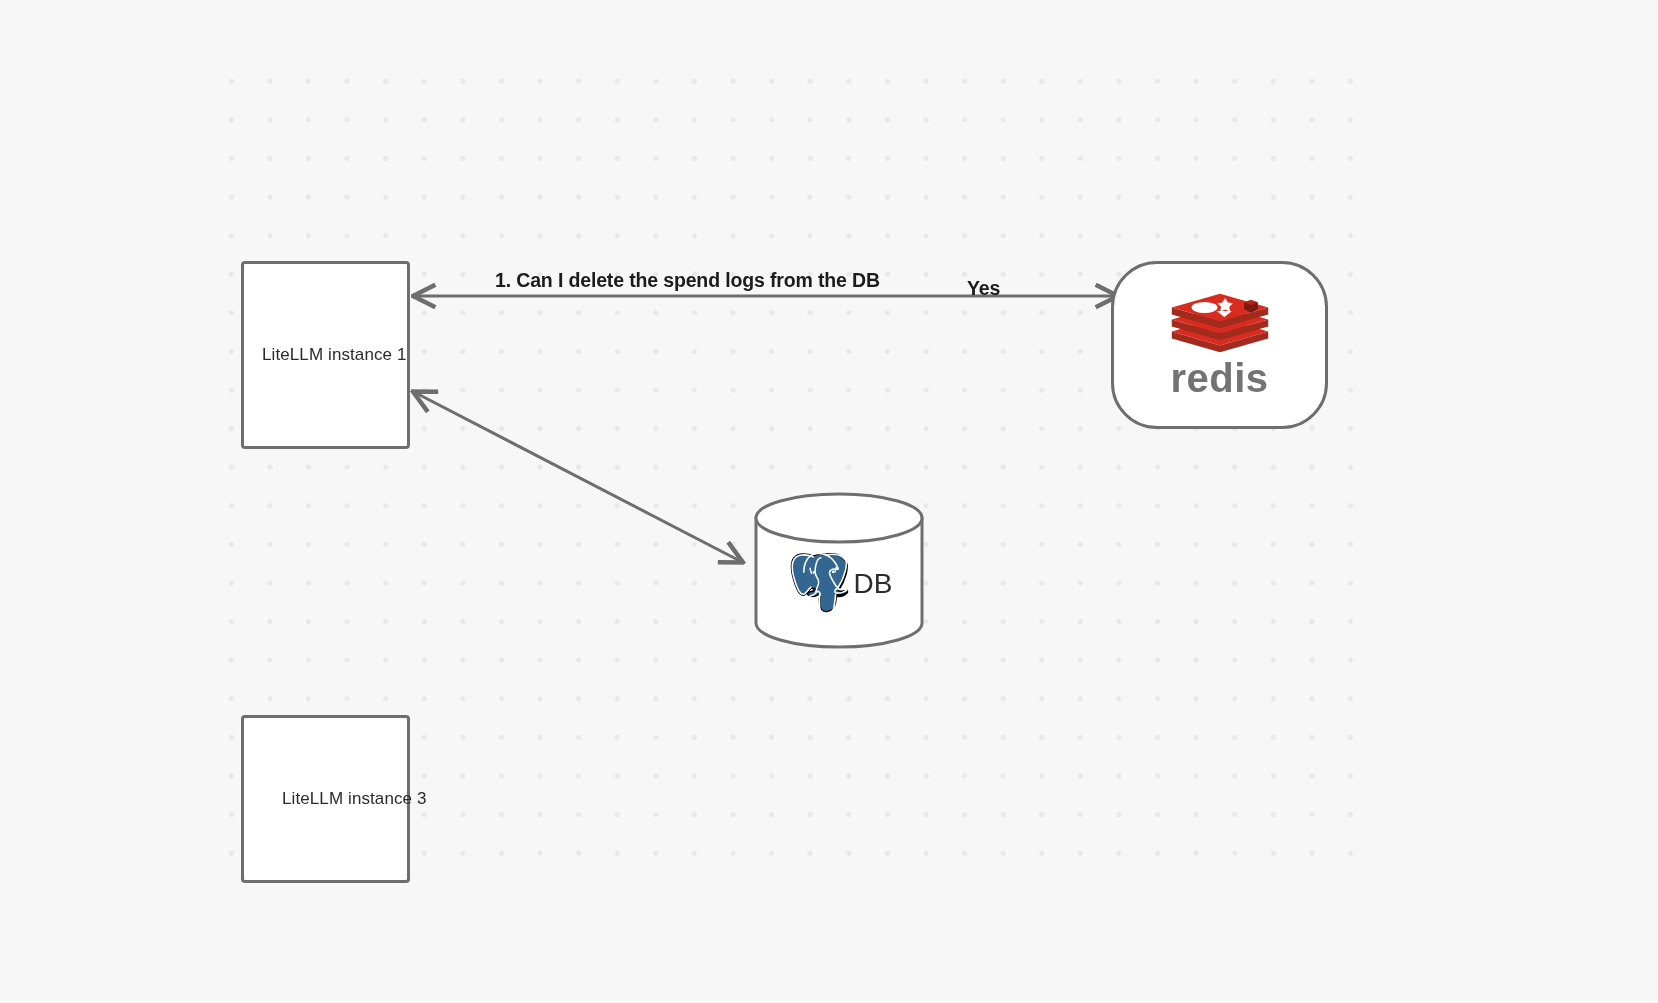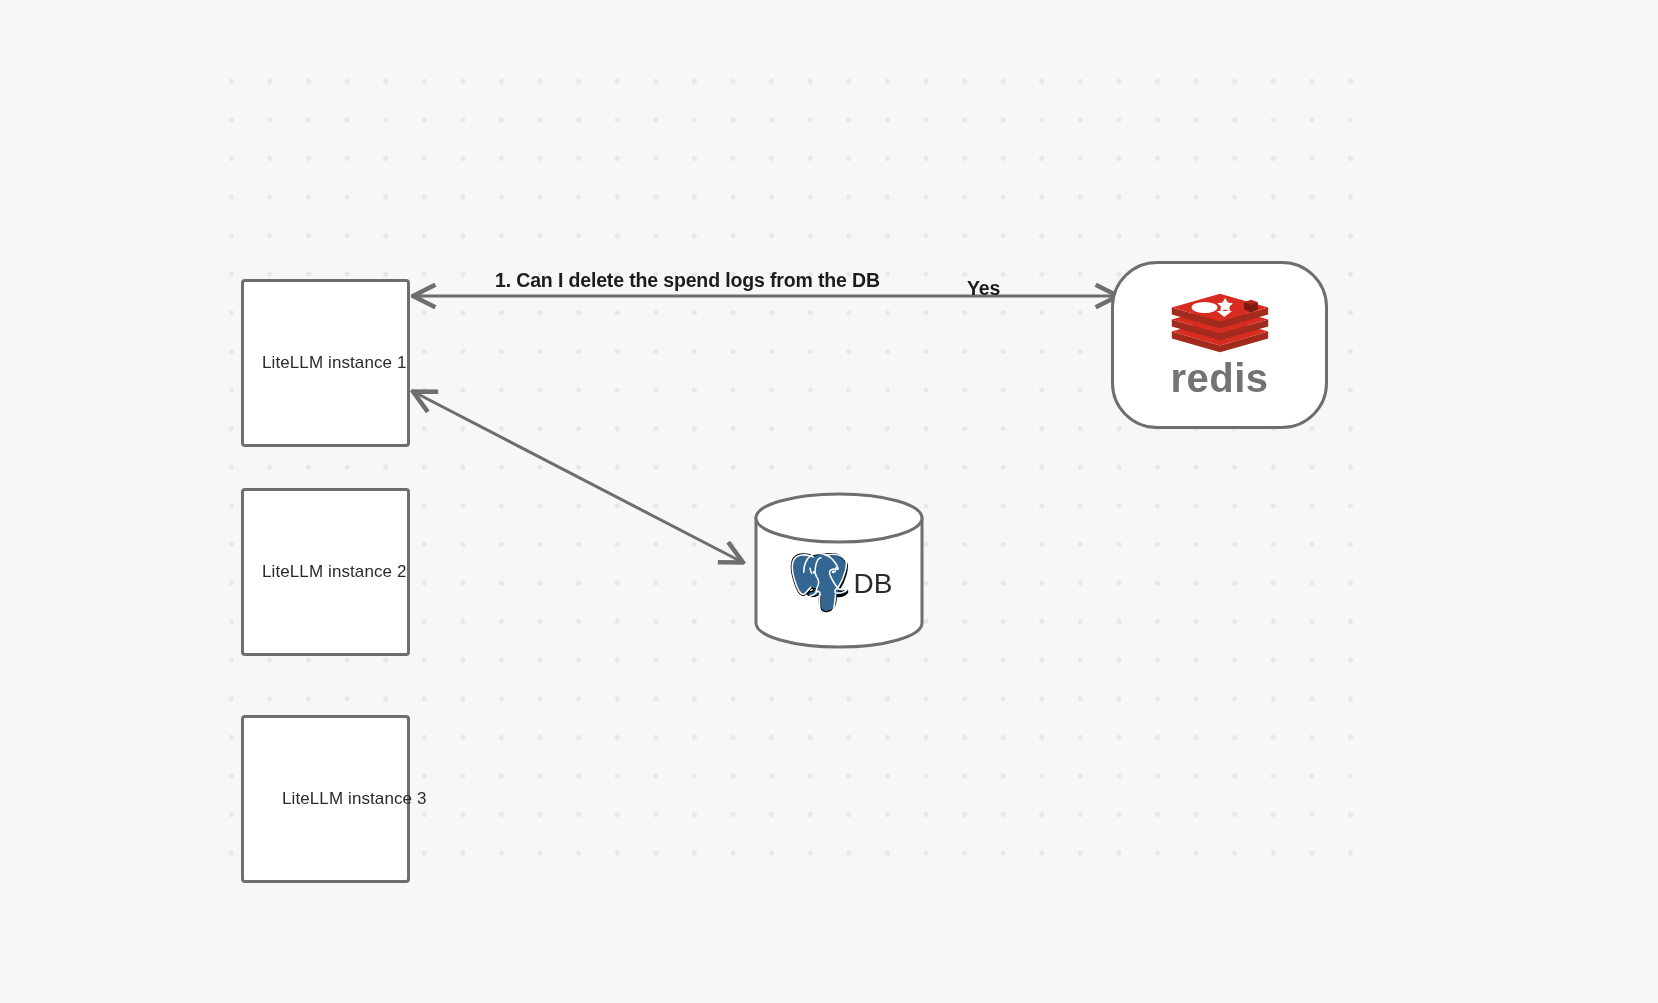--- a/index.html
+++ b/index.html
@@ -40,21 +40,21 @@
     display: flex;
     align-items: center;
   }
   .node-box .node-label {
     font-size: 17px;
     color: #2b2b2b;
     padding-left: 18px;
     letter-spacing: 0.1px;
     white-space: nowrap;
   }
-  #box-instance-1 { left: 241px; top: 279px; width: 169px; height: 168px; }
+  #box-instance-1 { left: 241px; top: 261px; width: 169px; height: 188px; }
   #box-instance-2 { left: 241px; top: 488px; width: 169px; height: 168px; }
   #box-instance-3 { left: 241px; top: 715px; width: 169px; height: 168px; padding-left: 20px; }
 
   
   #redis-box {
     position: absolute;
     left: 1111px;
     top: 261px;
     width: 217px;
     height: 168px;
@@ -152,23 +152,20 @@
 
   <div class="edge-label" id="label-step1">1.  Can I delete the spend logs from the DB</div>
 
   <div class="edge-label" id="label-yes">Yes</div>
 
 
   <div class="node-box" id="box-instance-1">
     <span class="node-label">LiteLLM instance 1</span>
   </div>
 
-  <div class="node-box" id="box-instance-2">
-    <span class="node-label">LiteLLM instance 2</span>
-  </div>
 
   <div class="node-box" id="box-instance-3">
     <span class="node-label">LiteLLM instance 3</span>
   </div>
 
   <div id="redis-box">
     <svg id="redis-logo-mark" viewBox="0 0 120 72" xmlns="http://www.w3.org/2000/svg">
 
       <path d="M4 54 L60 70 L116 54 L116 46 L60 62 L4 46 Z" fill="#a32b1e"></path>
       <path d="M4 46 L60 30 L116 46 L60 62 Z" fill="#d82c20"></path>

